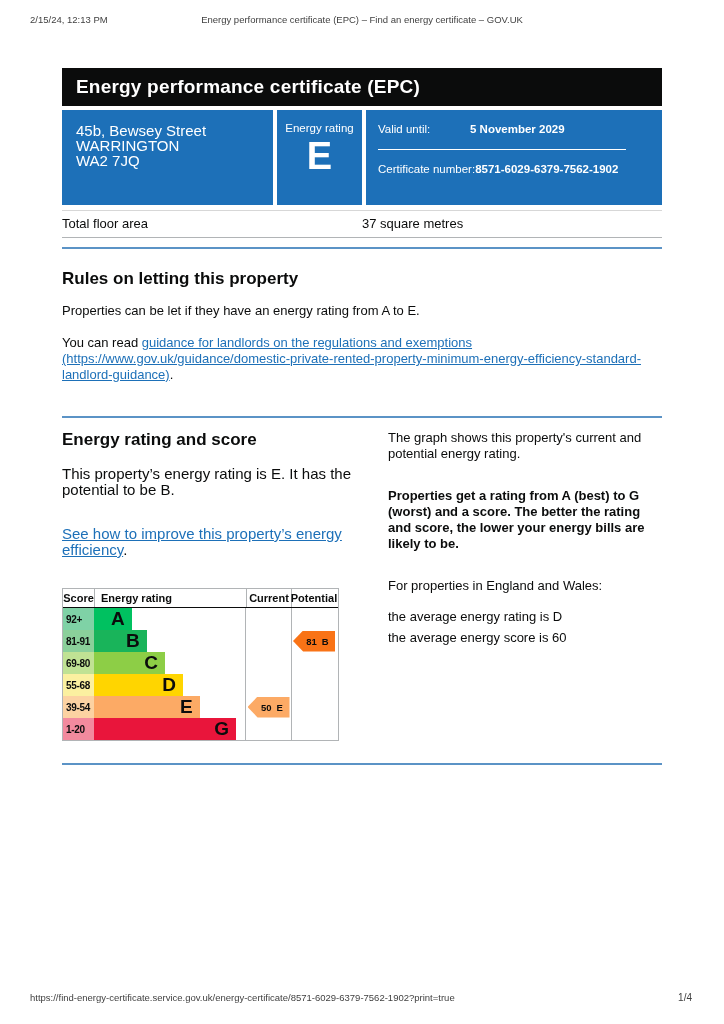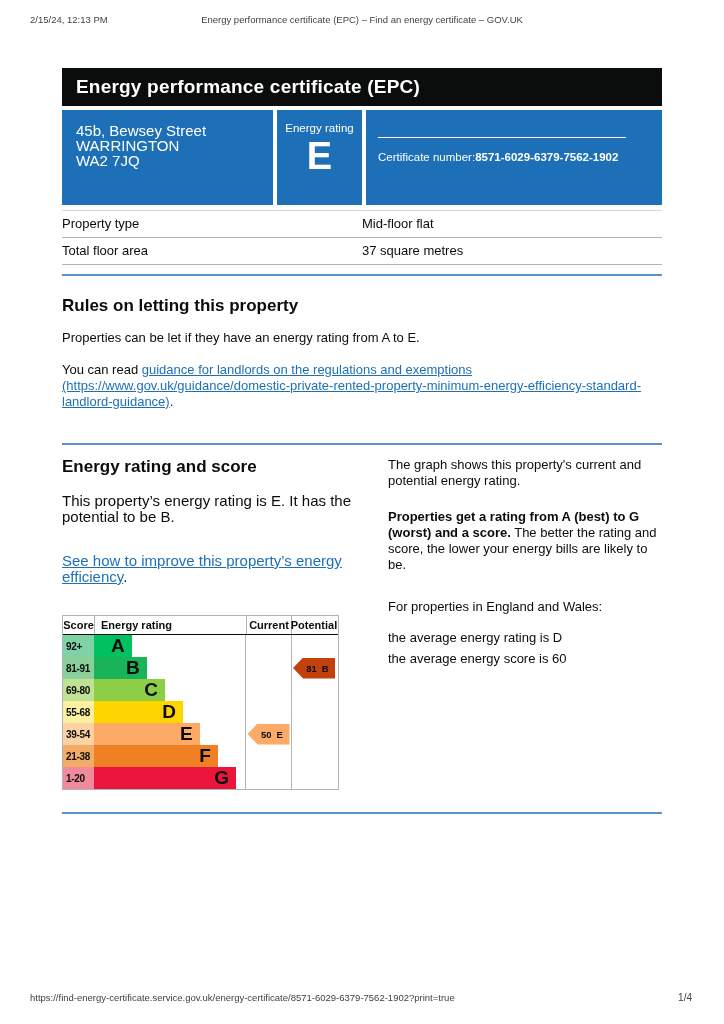--- a/index.html
+++ b/index.html
@@ -45,21 +45,21 @@
   .rules .p2 { margin-top:16px; }
   a, .link { color:#1d70b8; text-decoration:underline; cursor:pointer; }
 
   .cols { display:flex; gap:26px; margin-top:12px; }
   .col-left { width:300px; }
   .col-right { width:274px; }
   .col-left p { font-size:15px; line-height:16px; }
   .col-left .p1 { margin-top:16px; }
   .col-left .plink { margin-top:28px; }
   .col-right p { font-size:13px; line-height:16px; }
-  .col-right .rp2 { margin-top:20px; }
+  .col-right .rp2 { margin-top:26px;font-weight:bold; }
   .col-right .rp3 { margin-top:26px; }
   .col-right .rp4 { margin-top:12px; line-height:21px; }
 
   .epc-chart { margin-top:30px; width:277px; border:1px solid #b1b4b6; background:#fff; }
   .epc-head { display:grid; grid-template-columns:31px 152px 45px 45px;
     border-bottom:1px solid #0b0c0c; height:19px; }
   .epc-head > div { font-size:11px; font-weight:bold; display:flex; align-items:center;
     justify-content:center; border-left:1px solid #b1b4b6; }
   .epc-head > div:first-child { border-left:0; }
   .epc-head > div:nth-child(2) { justify-content:flex-start; padding-left:6px; }
@@ -91,32 +91,31 @@
     <div class="panel panel-address">
       <div>45b, Bewsey Street</div>
       <div>WARRINGTON</div>
       <div>WA2 7JQ</div>
     </div>
     <div class="panel panel-rating">
       <div class="lbl">Energy rating</div>
       <div class="big">E</div>
     </div>
     <div class="panel panel-validity">
+      <div class="validity-row">
+        <span class="lbl">Valid until:</span><b>5 November 2029</b>
+      </div>
       <hr class="validity-sep">
       <div class="validity-row">
         <span>Certificate number:</span><b>8571-6029-6379-7562-1902</b>
       </div>
     </div>
   </div>
 
   <div class="prop-table">
-      <div class="prop-row">
-        <div class="prop-label">Property type</div>
-        <div class="prop-value">Mid-floor flat</div>
-      </div>
       <div class="prop-row">
         <div class="prop-label">Total floor area</div>
         <div class="prop-value">37 square metres</div>
       </div>
     </div>
 
   <hr class="blue-divider div1">
 
   <div class="rules">
     <h2>Rules on letting this property</h2>
@@ -152,21 +151,21 @@
             </div>
             <div class="epc-row">
               <div class="epc-score" style="background: rgb(139, 208, 154);">81-91</div>
               <div class="epc-barcell">
                 <div class="epc-bar" style="width: 35%; background: rgb(25, 180, 90);">
                   <span>B</span>
                 </div>
               </div>
               <div class="epc-cur"></div>
               <div class="epc-pot">
-                <div class="epc-arrow" style="background: #c2410c;">
+                <div class="epc-arrow" style="background: #f97316;">
                   <span>81</span>
                   <span>B</span>
                 </div>
               </div>
             </div>
             <div class="epc-row">
               <div class="epc-score" style="background: rgb(192, 226, 148);">69-80</div>
               <div class="epc-barcell">
                 <div class="epc-bar" style="width: 47%; background: rgb(141, 206, 70);">
                   <span>C</span>
@@ -191,30 +190,20 @@
                 <div class="epc-bar" style="width: 70%; background: rgb(252, 170, 101);">
                   <span>E</span>
                 </div>
               </div>
               <div class="epc-cur">
                 <div class="epc-arrow" style="background: rgb(252, 170, 101);">
                   <span>50</span>
                   <span>E</span>
                 </div>
               </div>
-              <div class="epc-pot"></div>
-            </div>
-            <div class="epc-row">
-              <div class="epc-score" style="background: rgb(244, 171, 102);">21-38</div>
-              <div class="epc-barcell">
-                <div class="epc-bar" style="width: 82%; background: rgb(239, 128, 35);">
-                  <span>F</span>
-                </div>
-              </div>
-              <div class="epc-cur"></div>
               <div class="epc-pot"></div>
             </div>
             <div class="epc-row">
               <div class="epc-score" style="background: rgb(242, 138, 158);">1-20</div>
               <div class="epc-barcell">
                 <div class="epc-bar" style="width: 94%; background: rgb(233, 21, 59);">
                   <span>G</span>
                 </div>
               </div>
               <div class="epc-cur"></div>

